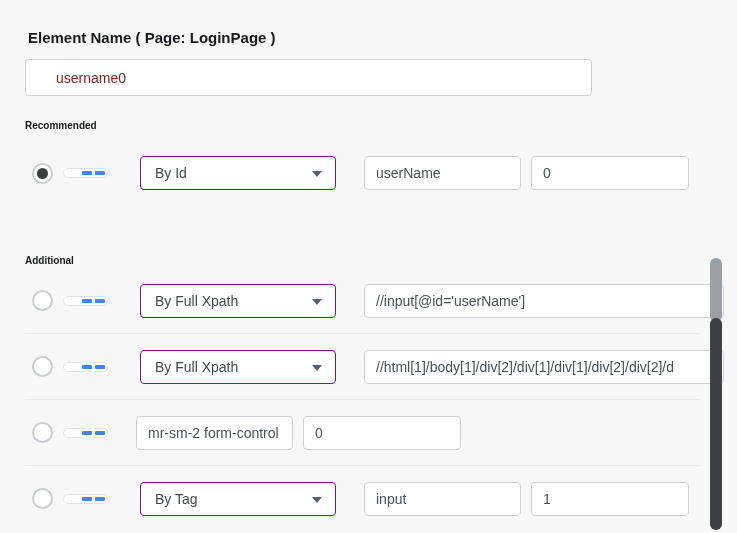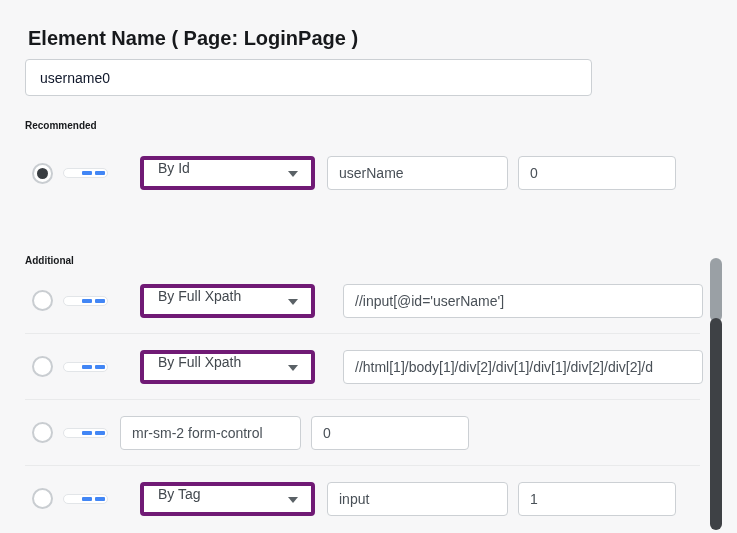--- a/index.html
+++ b/index.html
@@ -5,36 +5,36 @@
   * { margin: 0; padding: 0; box-sizing: border-box; }
   html, body {
     width: 737px; height: 533px;
     background: #f7f7f8;
     font-family: "Liberation Sans", "DejaVu Sans", sans-serif;
     position: relative;
     overflow: hidden;
   }
   .title {
     margin: 30px 0 0 28px;
-    font-size: 20px;
+    font-size: 15px;
     font-weight: bold;
     color: #17191c;
     line-height: 16px;
   }
   .name-input {
     display: block;
     margin: 13px 0 0 25px;
     width: 567px;
     height: 37px;
     border: 1px solid #ccd0d4;
     border-radius: 4px;
     background: #ffffff;
-    padding: 0 14px;
+    padding: 0 30px;
     font-size: 14px;
-    color: #0f172a;
+    color: #7f1d1d;
     font-family: inherit;
     outline: none;
   }
   .section-label {
     margin: 22px 0 0 25px;
     font-size: 10px;
     font-weight: bold;
     color: #17191c;
     line-height: 15px;
   }
@@ -83,25 +83,26 @@
     position: absolute;
     top: 2px;
     width: 10px; height: 4px;
     background: #4286f5;
     border-radius: 1px;
   }
   .strength .dash.d1 { right: 15px; }
   .strength .dash.d2 { right: 2px; }
   .dropdown {
     margin-left: 32px;
-    width: 175px; height: 34px;
-    border: 4px solid #701a75;
+    width: 196px; height: 34px;
+    border: 1px solid #701a75;
     border-radius: 4px;
     background: #ffffff;
     display: flex;
+    align-items: center;
     padding: 0 26px 0 14px;
     font-size: 14px;
     color: #42484e;
     position: relative;
     cursor: pointer;
     flex: none;
   }
   .dropdown .dd-text {
     white-space: nowrap;
     overflow: hidden;
@@ -120,21 +121,21 @@
     border: 1px solid #ccd0d4;
     border-radius: 4px;
     background: #ffffff;
     padding: 0 11px;
     font-size: 14px;
     color: #495057;
     font-family: inherit;
     outline: none;
     flex: none;
   }
-  .w-value { width: 181px; margin-left: 12px; }
+  .w-value { width: 157px; margin-left: 28px; }
   .w-index { width: 158px; margin-left: 10px; }
   .w-wide  { width: 360px; margin-left: 28px; }
   .sb-thumb {
     position: absolute;
     left: 710px;
     width: 12px;
     border-radius: 6px;
   }
   .sb-light { top: 258px; height: 64px; background: #9aa0a5; }
   .sb-dark  { top: 318px; height: 212px; background: #3e4145; }

